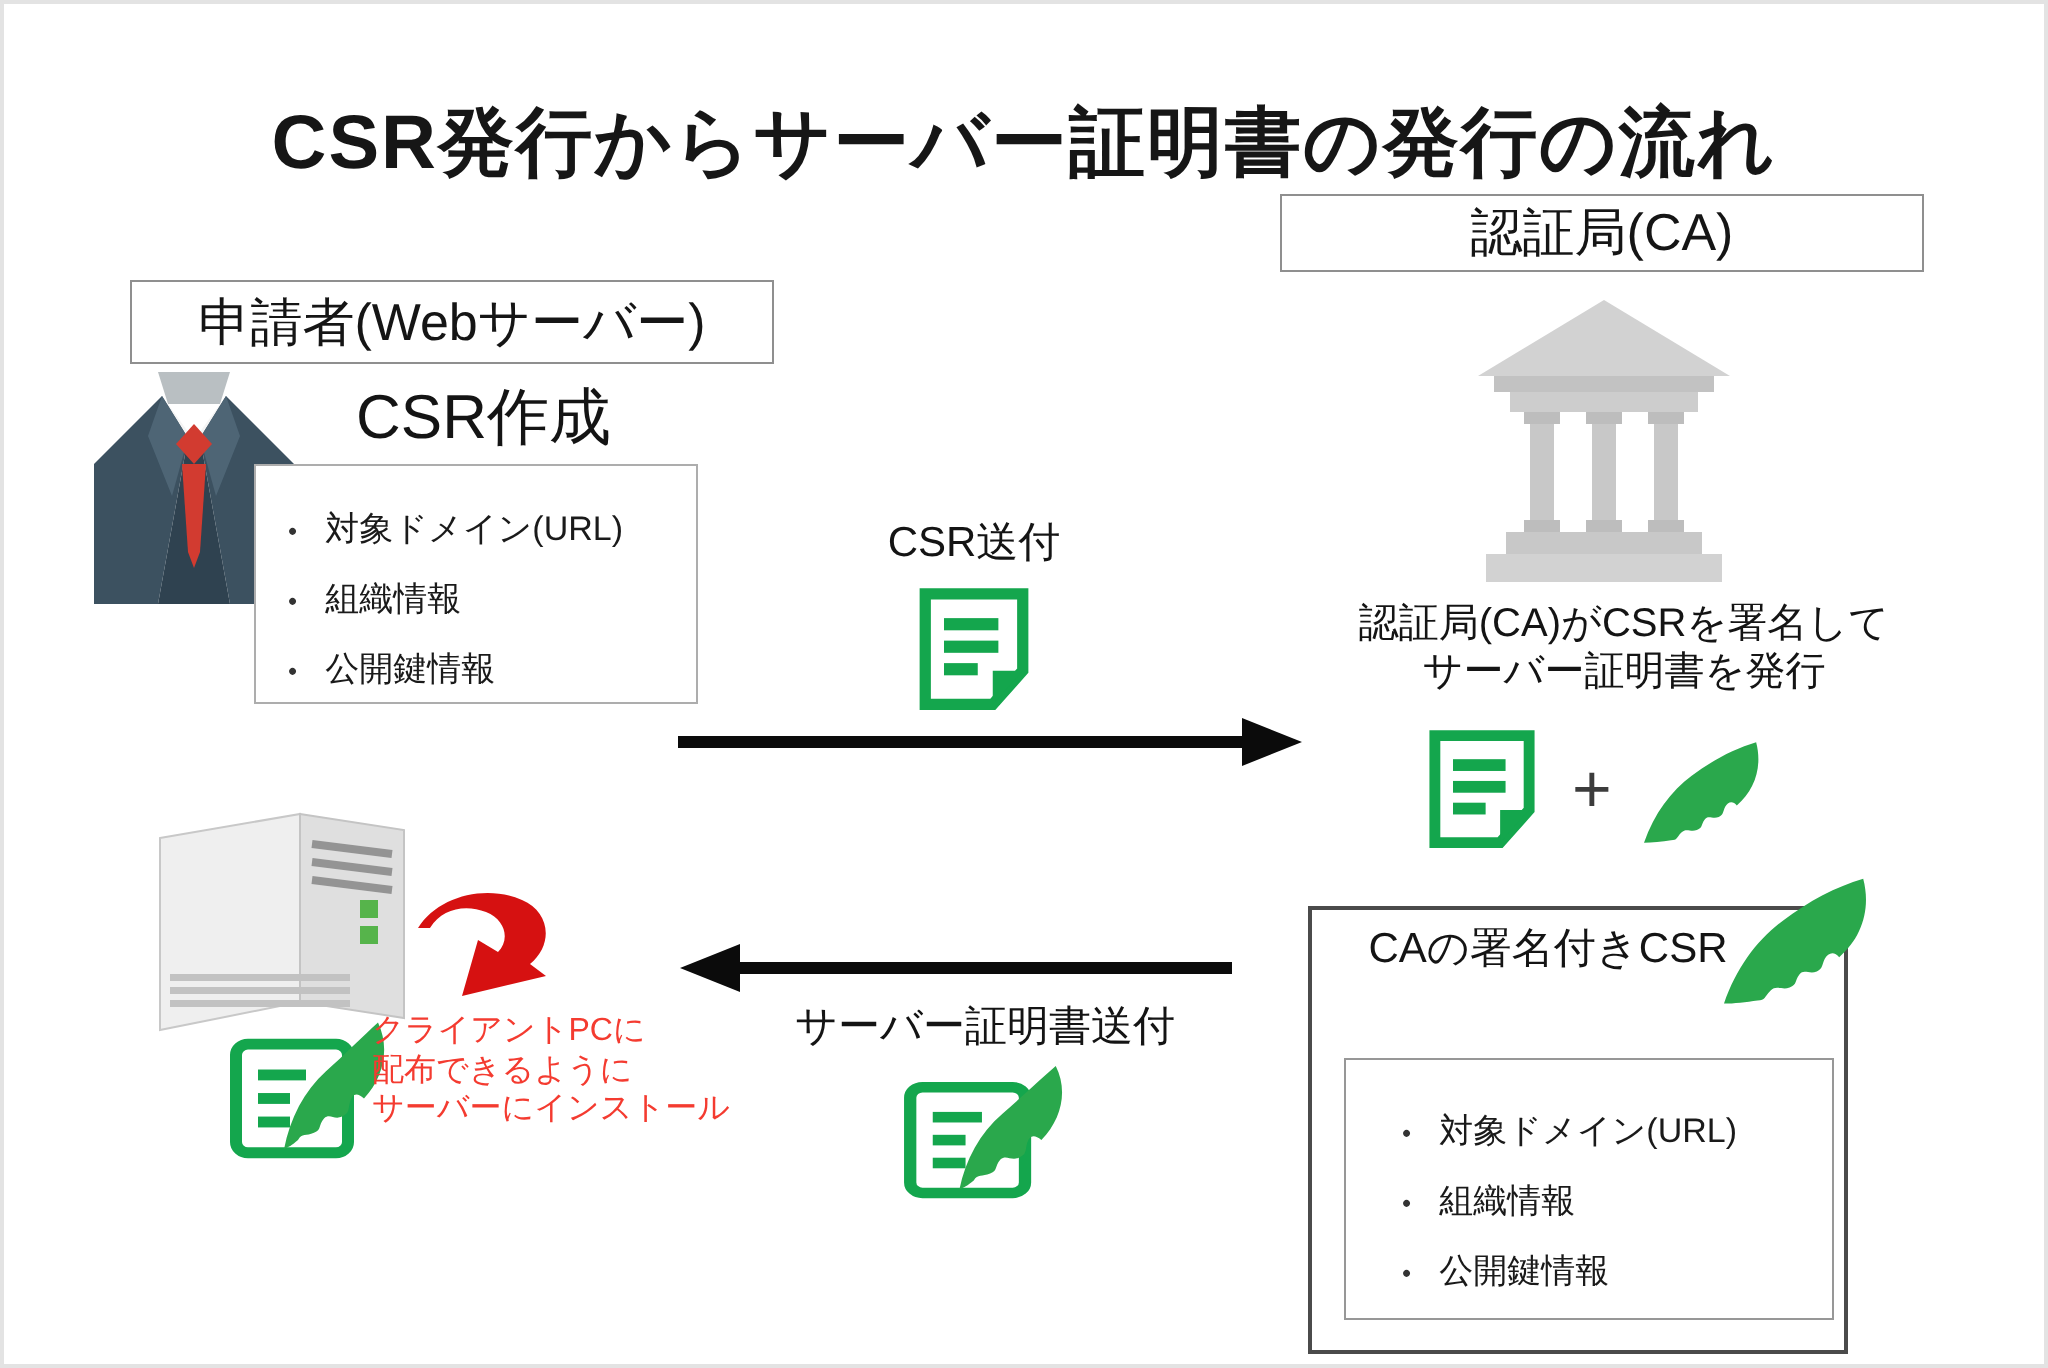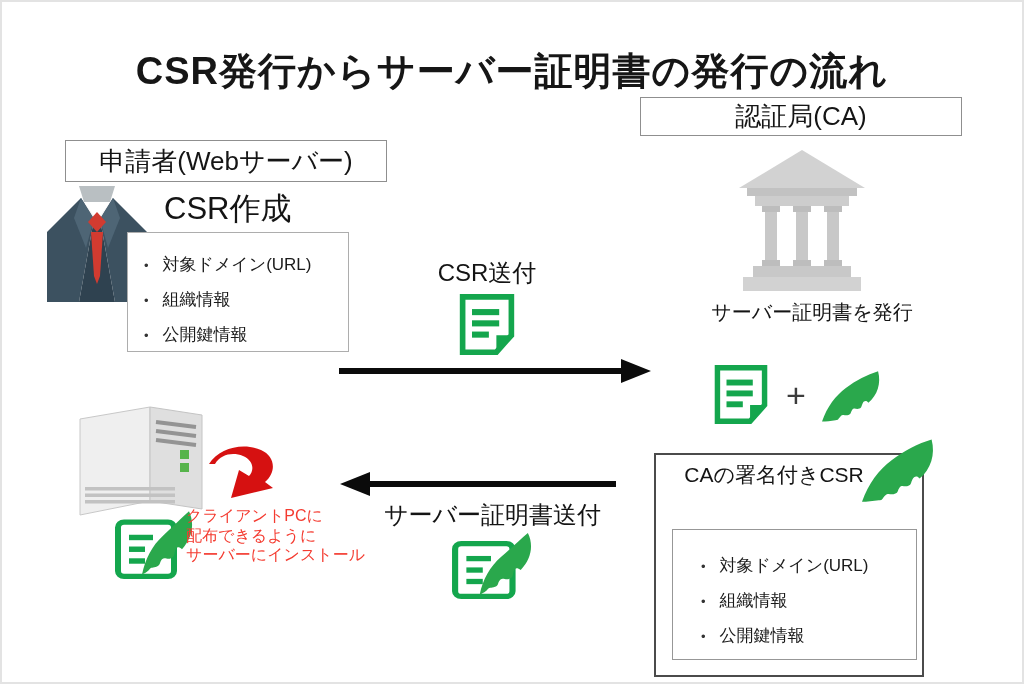--- a/index.html
+++ b/index.html
@@ -12,30 +12,30 @@
   .title{
     top:16px;left:0;width:100%;text-align:center;
     font-size:38px;font-weight:700;color:#161616;letter-spacing:1px;margin-top:28px;
   }
   .label-box{
     display:flex;align-items:center;justify-content:center;
     border:1px solid #8f8f8f;background:#fff;font-size:26px;color:#151515;
   }
   .applicant-box{left:63px;top:122px;width:320px;height:40px;margin-top:16px;}
   .ca-box{left:638px;top:95px;width:320px;height:37px;}
-  .csr-heading{left:162px;top:186px;font-size:31px;color:#141414;}
+  .csr-heading{left:176px;top:186px;font-size:31px;color:#141414;}
   .detail-box{
     background:#fff;border:1px solid #adadad;box-sizing:border-box;
     padding:20px 0 0 16px;z-index:3;
   }
   .csr-detail{left:125px;top:230px;width:222px;height:120px;}
   ul.blist{list-style:none;margin:0;padding:0;}
   ul.blist li{display:flex;align-items:baseline;margin-bottom:12px;font-size:17px;color:#1a1a1a;}
   ul.blist .b{font-size:13px;margin-right:14px;color:#333;}
-  .flow-label{font-size:24px;color:#141414;text-align:center;}
+  .flow-label{font-size:21px;color:#141414;text-align:center;}
   .send-csr{left:410px;top:255px;width:150px;}
   .send-cert{left:378px;top:497px;width:225px;}
   .ca-process{left:650px;top:298px;width:320px;text-align:center;font-size:20px;line-height:24px;color:#141414;}
   .result-row{left:710px;top:362px;display:flex;align-items:center;}
   .plus{font-size:34px;color:#3c3c3c;margin:0 12px 0 16px;line-height:1;}
   .signed-box{
     left:652px;top:451px;width:270px;height:224px;border:2px solid #4b4b4b;
     box-sizing:border-box;background:#fff;
   }
   .signed-title{margin-top:8px;text-align:center;font-size:21px;line-height:24px;color:#141414;padding-right:30px;}
@@ -117,20 +117,21 @@
     <rect x="61" y="64" width="12" height="52" fill="#c8c8c8"></rect>
     <rect x="92" y="64" width="12" height="52" fill="#c8c8c8"></rect>
     <rect x="27" y="112" width="18" height="6" fill="#bdbdbd"></rect>
     <rect x="58" y="112" width="18" height="6" fill="#bdbdbd"></rect>
     <rect x="89" y="112" width="18" height="6" fill="#bdbdbd"></rect>
     <rect x="18" y="118" width="98" height="11" fill="#c8c8c8"></rect>
     <rect x="8" y="129" width="118" height="14" fill="#d2d2d2"></rect>
   </svg>
 
   <div class="abs ca-process">
+    <div>認証局(CA)がCSRを署名して</div>
     <div>サーバー証明書を発行</div>
   </div>
 
   <div class="abs result-row">
     <svg width="58" height="62" viewBox="0 0 64 68">
       <path d="M6 4 H58 V45 L42 63 H6 Z" fill="#ffffff" stroke="#14a64d" stroke-width="6" stroke-linejoin="miter"></path>
       <polygon points="58,45 42,63 42,45" fill="#14a64d"></polygon>
       <rect x="16" y="17" width="29" height="6.5" fill="#14a64d"></rect>
       <rect x="16" y="29" width="29" height="6.5" fill="#14a64d"></rect>
       <rect x="16" y="41" width="18" height="6.5" fill="#14a64d"></rect>

